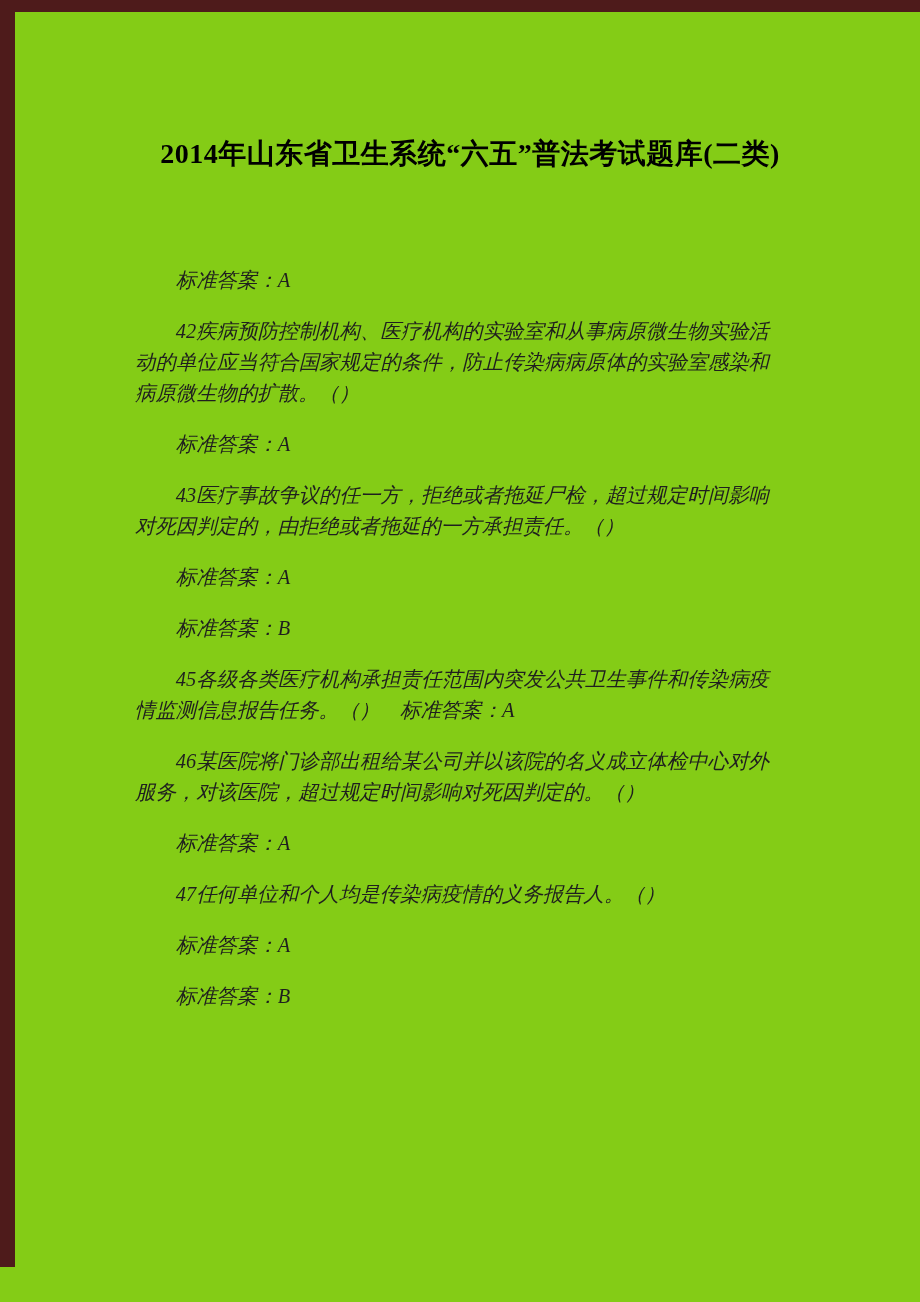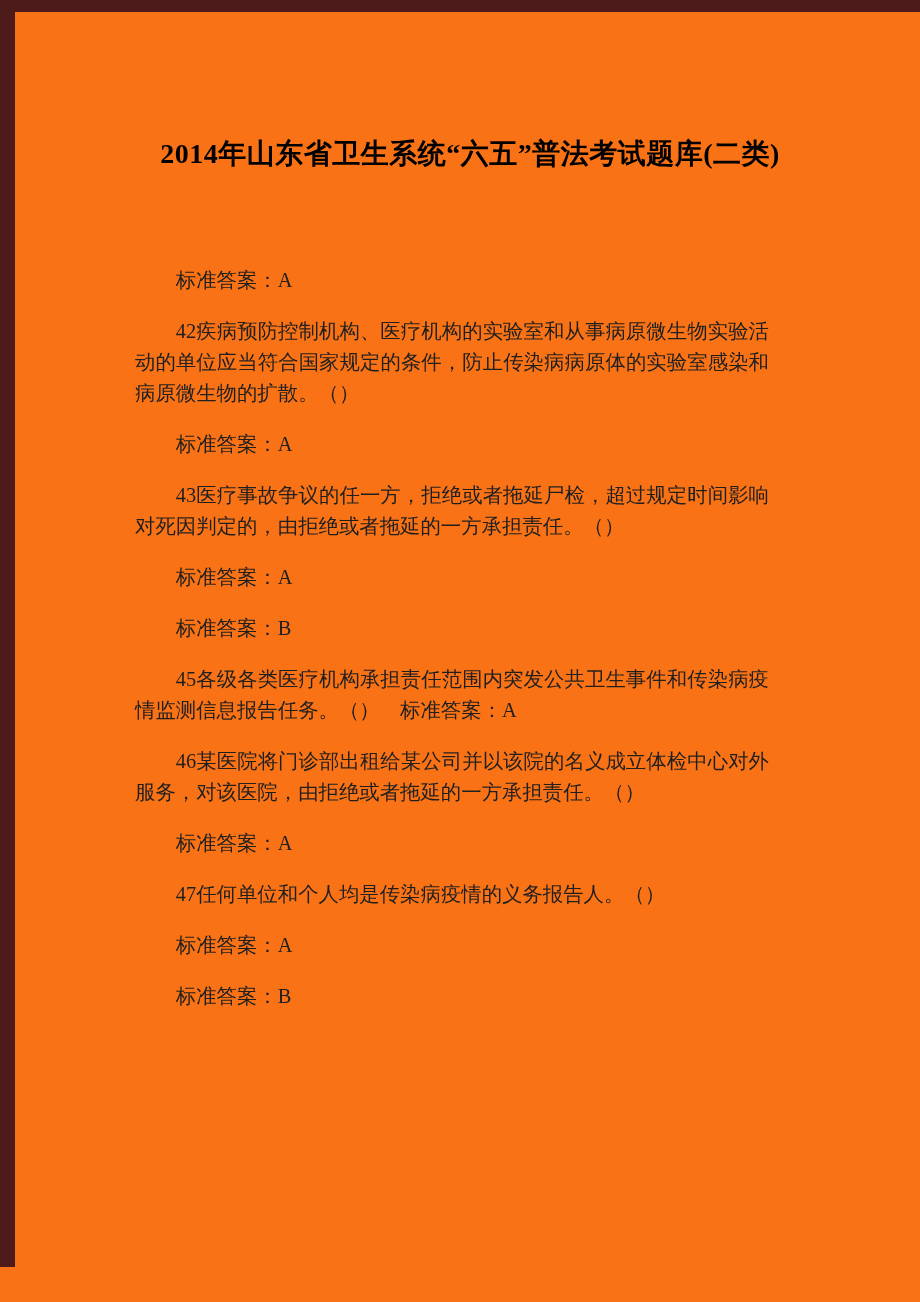--- a/index.html
+++ b/index.html
@@ -4,21 +4,21 @@
 <style>
   html, body {
     margin: 0;
     padding: 0;
     background: #ffffff;
   }
   .page {
     position: relative;
     width: 920px;
     height: 1302px;
-    background: #f97316;
+    background: #84cc16;
     overflow: hidden;
     font-family: "Liberation Serif", "DejaVu Serif", serif;
   }
   
   .frame-top {
     position: absolute;
     top: 0;
     left: 0;
     width: 920px;
     height: 12px;
@@ -53,20 +53,21 @@
     margin-top: 85px;
     width: 634px;
     font-size: 20.4px;
     line-height: 31px;
   }
   .body-text p {
     margin: 8px 0 20px 0;
     padding: 0;
     text-indent: 2em;
     text-align: justify;
+    font-style: italic;
   }
 </style>
 </head>
 <body>
 
 <div class="page">
   <div class="frame-top"></div>
   <div class="frame-left"></div>
 
   <div class="content">
@@ -76,21 +77,21 @@
     </div>
 
     <div class="body-text">
       <p>标准答案：A</p>
       <p>42疾病预防控制机构、医疗机构的实验室和从事病原微生物实验活动的单位应当符合国家规定的条件，防止传染病病原体的实验室感染和病原微生物的扩散。（）</p>
       <p>标准答案：A</p>
       <p>43医疗事故争议的任一方，拒绝或者拖延尸检，超过规定时间影响对死因判定的，由拒绝或者拖延的一方承担责任。（）</p>
       <p>标准答案：A</p>
       <p>标准答案：B</p>
       <p>45各级各类医疗机构承担责任范围内突发公共卫生事件和传染病疫情监测信息报告任务。（）　标准答案：A</p>
-      <p>46某医院将门诊部出租给某公司并以该院的名义成立体检中心对外服务，对该医院，由拒绝或者拖延的一方承担责任。（）</p>
+      <p>46某医院将门诊部出租给某公司并以该院的名义成立体检中心对外服务，对该医院，超过规定时间影响对死因判定的。（）</p>
       <p>标准答案：A</p>
       <p>47任何单位和个人均是传染病疫情的义务报告人。（）</p>
       <p>标准答案：A</p>
       <p>标准答案：B</p>
     </div>
 
   </div>
 </div>
 
 </body></html>

